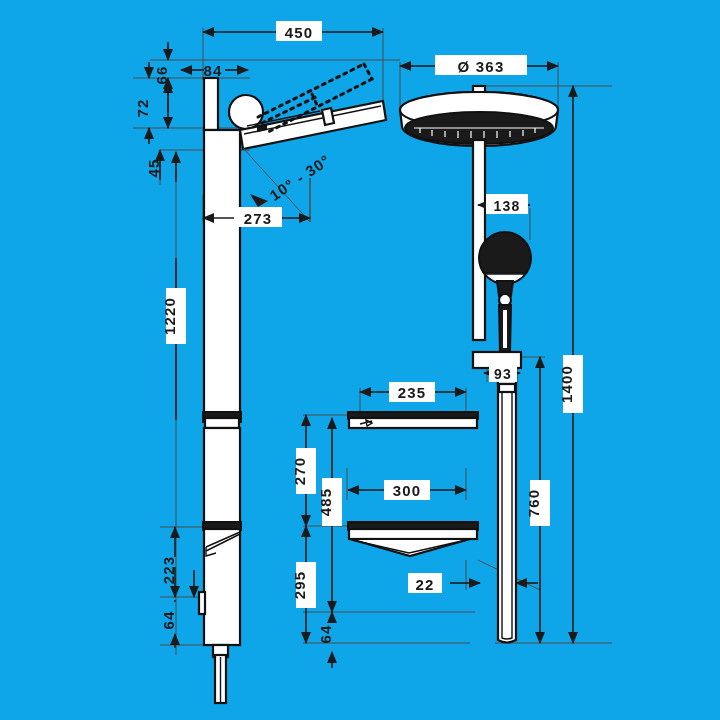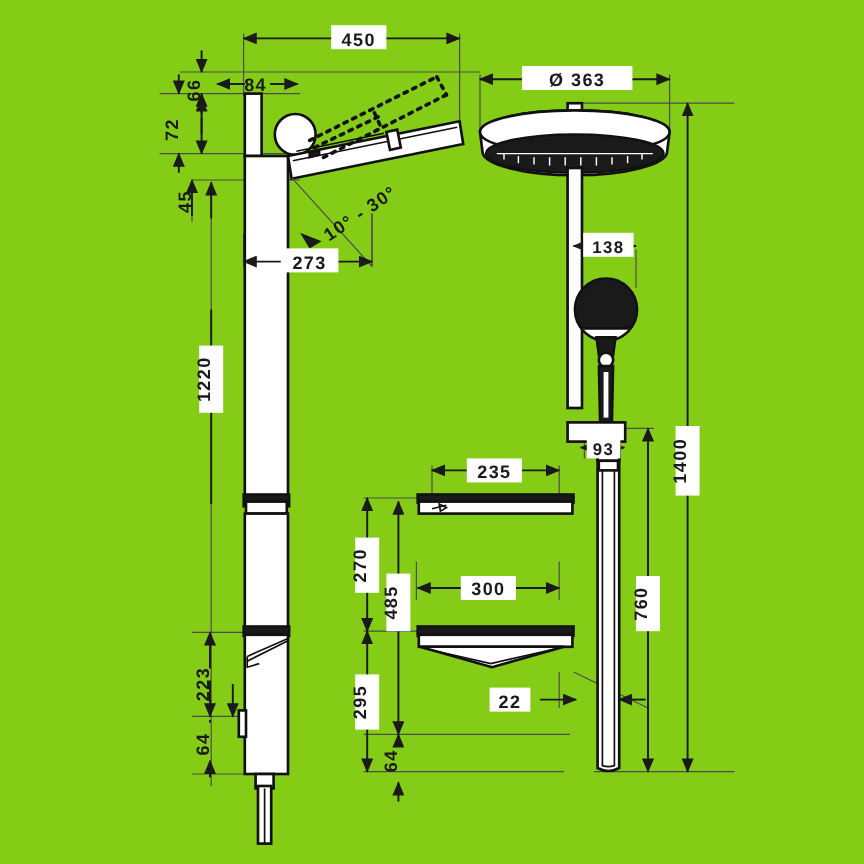--- a/index.html
+++ b/index.html
@@ -4,21 +4,21 @@
 <style>
   html, body {
     margin: 0;
     padding: 0;
     background: #ffffff;
   }
   #root {
     position: relative;
     width: 720px;
     height: 720px;
-    background: #84cc16;
+    background: #0ea5e9;
     font-family: "Liberation Sans", sans-serif;
     overflow: hidden;
   }
   svg#drawing {
     position: absolute;
     left: 0;
     top: 0;
     width: 720px;
     height: 720px;
   }

